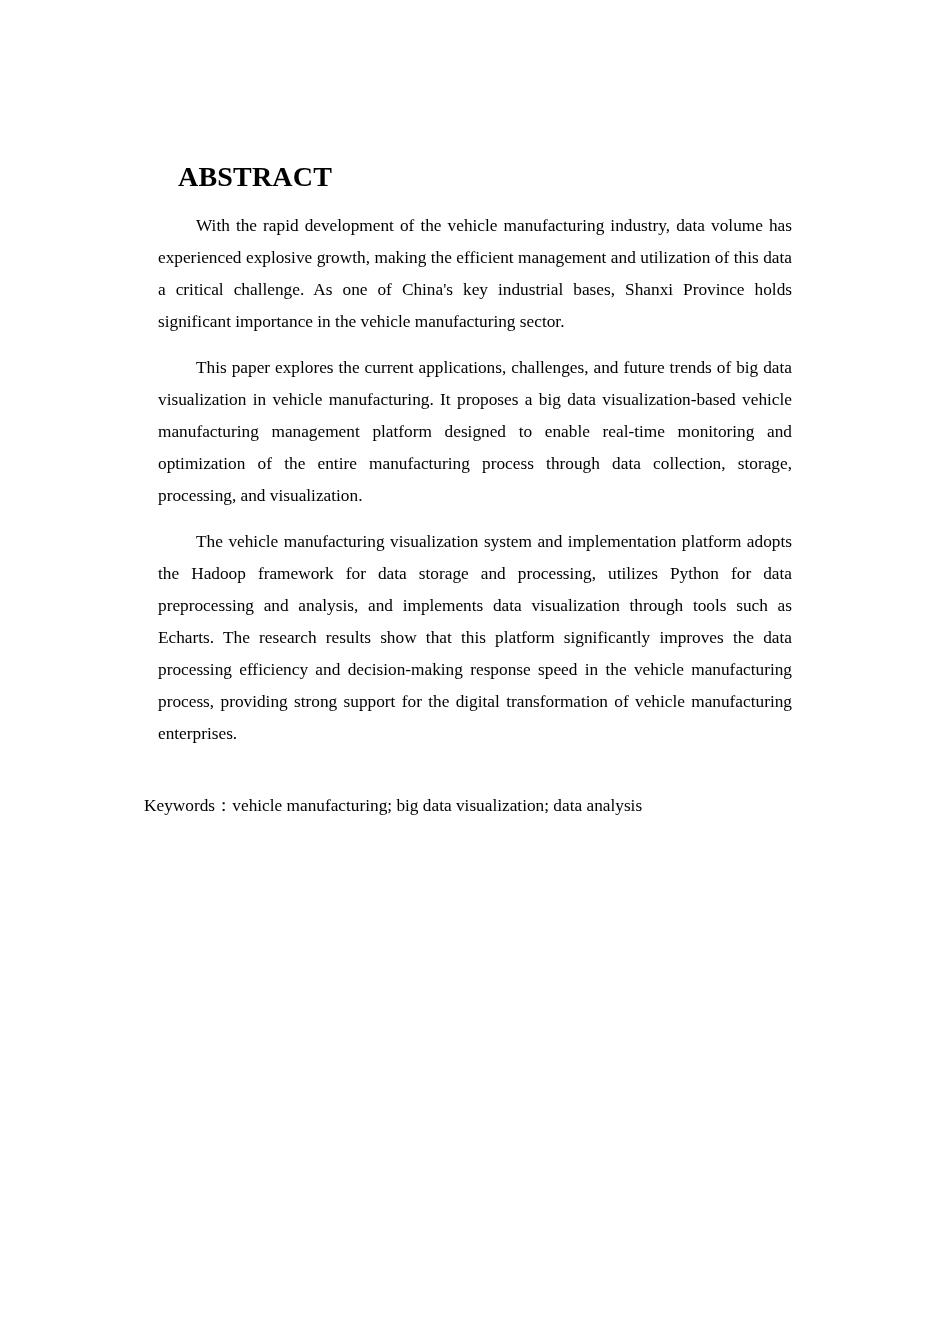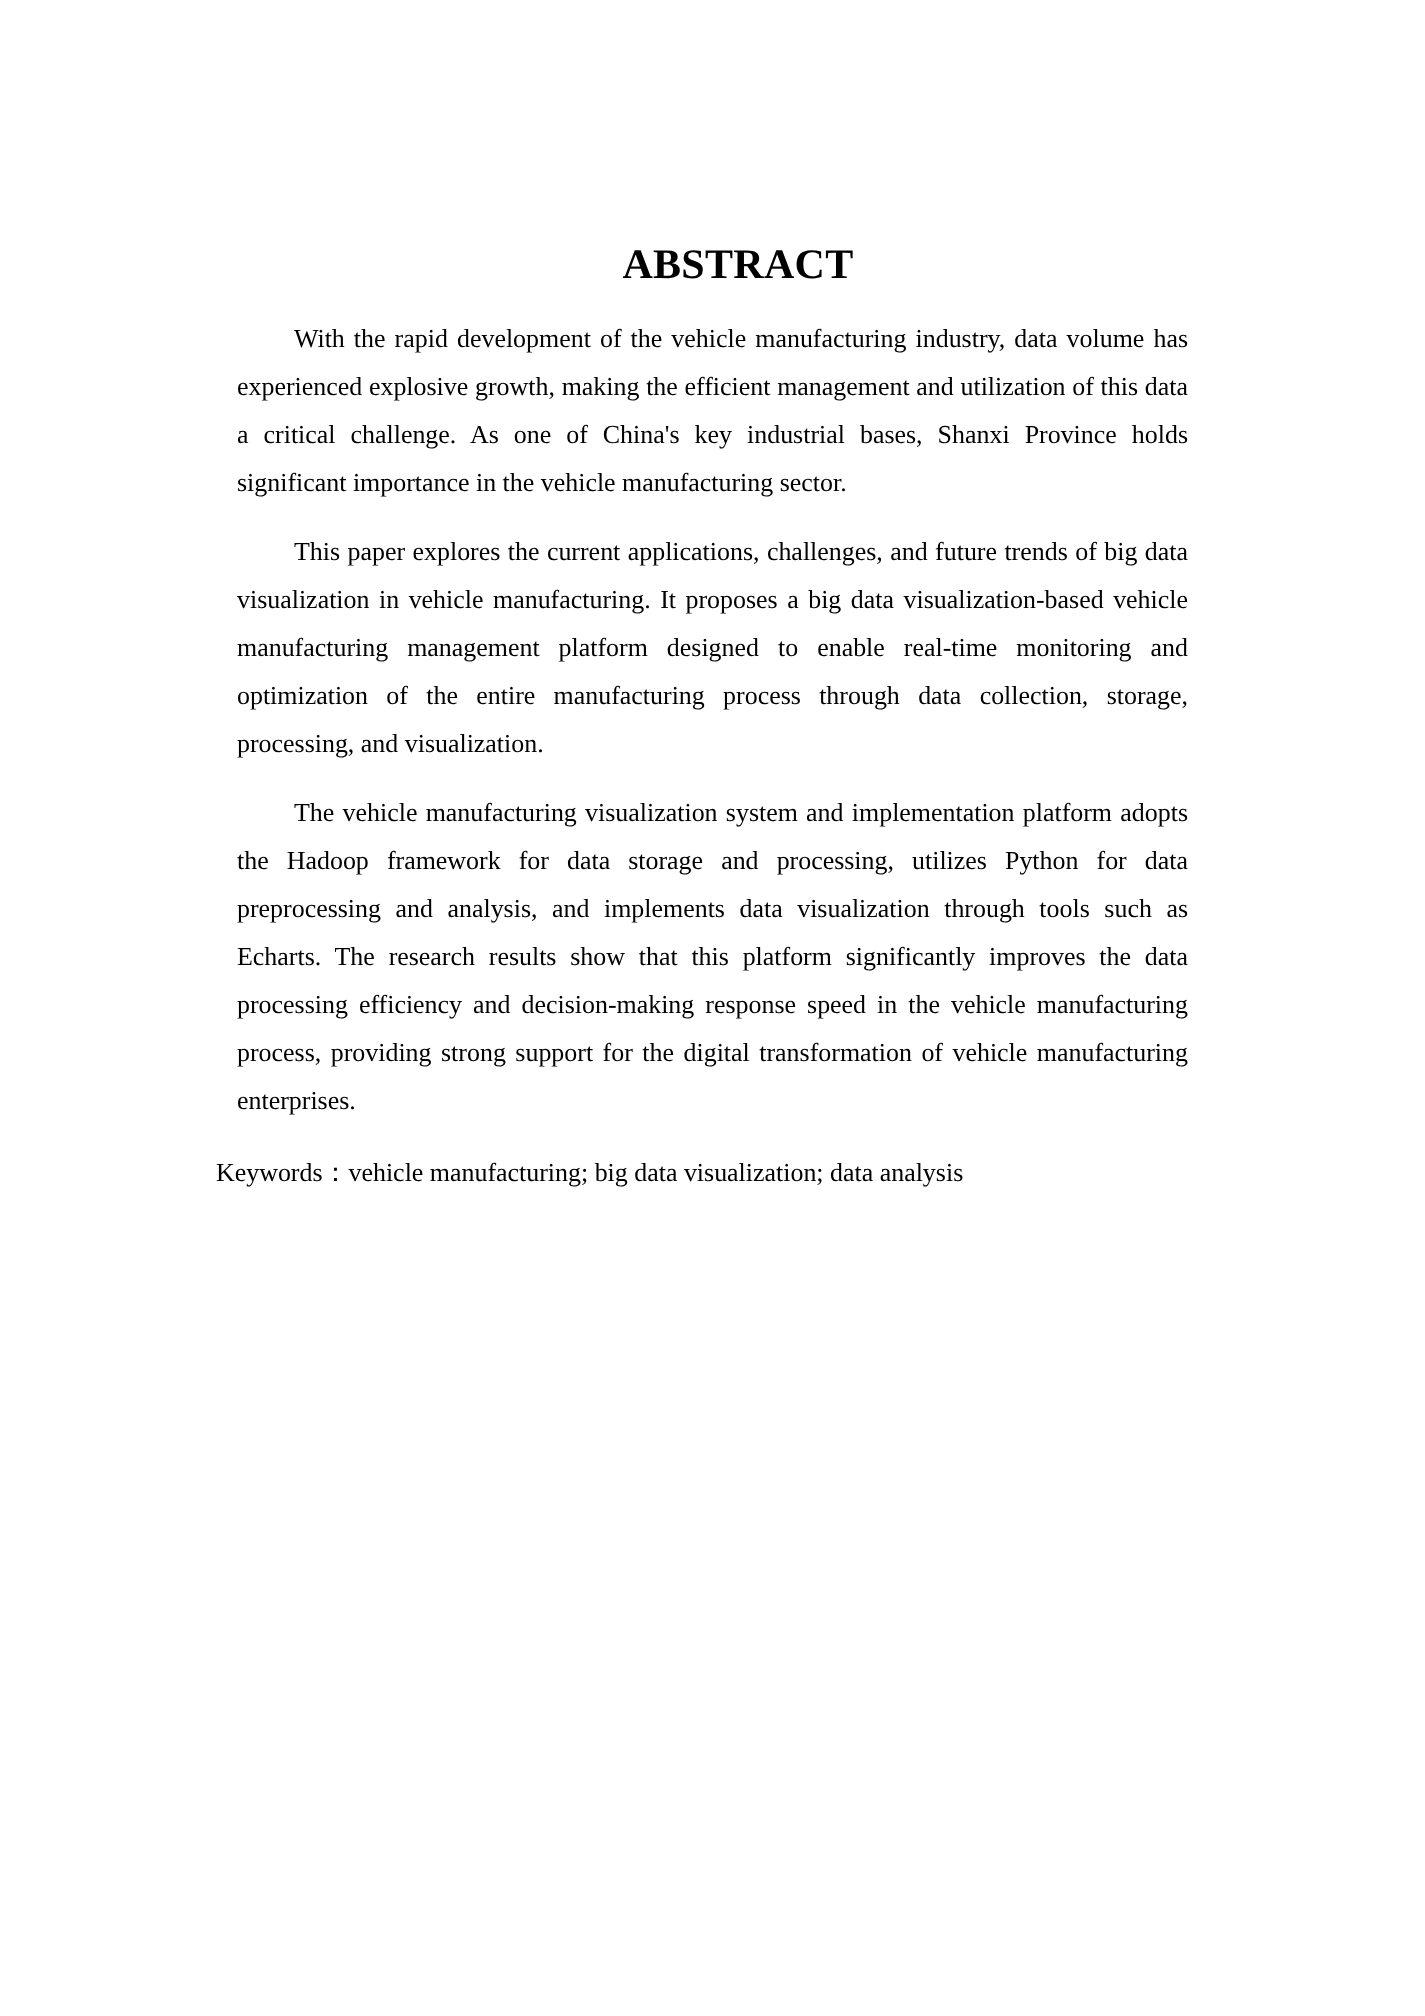--- a/index.html
+++ b/index.html
@@ -1,22 +1,22 @@
 <!DOCTYPE html>
 <html><head>
 <meta charset="utf-8">
 <style>
   html, body { margin: 0; padding: 0; background: #ffffff; }
   body { width: 950px; height: 1344px; position: relative; overflow: hidden;
          font-family: "Liberation Serif", serif; color: #000; }
   .page { position: absolute; left: 144px; top: 158px; width: 662px; }
-  .title { text-align: center; font-weight: bold; font-size: 28px; line-height: 38px;
+  .title { text-align: left; font-weight: bold; font-size: 28px; line-height: 38px;
            margin: 0 0 0 0; letter-spacing: 0.2px; padding-left: 34px; }
   .para { font-size: 17.3px; line-height: 32px; text-align: justify; text-indent: 38px; margin: 14px; }
-  .keywords { font-size: 17.3px; line-height: 32px; margin-top: 16px; }
+  .keywords { font-size: 17.3px; line-height: 32px; margin-top: 40px; }
 </style>
 </head>
 <body>
 
 <div class="page">
   <div class="title">ABSTRACT</div>
   <p class="para">With the rapid development of the vehicle manufacturing industry, data volume has experienced explosive growth, making the efficient management and utilization of this data a critical challenge. As one of China's key industrial bases, Shanxi Province holds significant importance in the vehicle manufacturing sector.</p>
   <p class="para">This paper explores the current applications, challenges, and future trends of big data visualization in vehicle manufacturing. It proposes a big data visualization-based vehicle manufacturing management platform designed to enable real-time monitoring and optimization of the entire manufacturing process through data collection, storage, processing, and visualization.</p>
   <p class="para">The vehicle manufacturing visualization system and implementation platform adopts the Hadoop framework for data storage and processing, utilizes Python for data preprocessing and analysis, and implements data visualization through tools such as Echarts. The research results show that this platform significantly improves the data processing efficiency and decision-making response speed in the vehicle manufacturing process, providing strong support for the digital transformation of vehicle manufacturing enterprises.</p>
   <div class="keywords">

